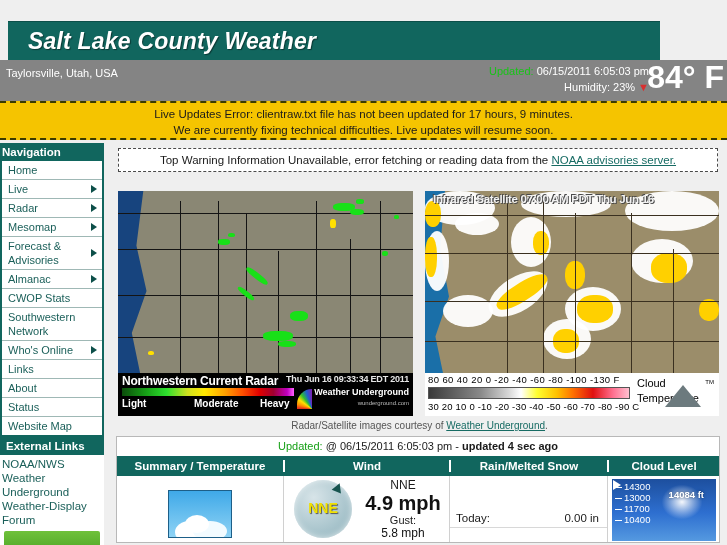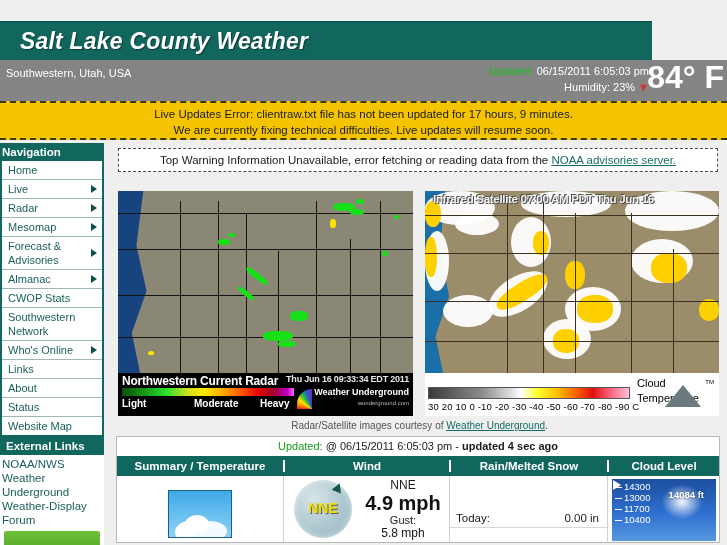--- a/index.html
+++ b/index.html
@@ -14,21 +14,21 @@
   #page {
     position: relative;
     width: 727px;
     height: 545px;
     background: #efefef;
     overflow: hidden;
   }
   
   .title-bar {
     position: absolute;
-    left: 0; top: 21px;
+    left: 8px; top: 21px;
     width: 652px; height: 39px;
     background: #11665e;
     border-top: 1px solid #0c4f49;
     box-sizing: border-box;
   }
   .site-title {
     position: absolute;
     left: 20px; top: 6px;
     color: #ffffff;
     font-size: 23px;
@@ -489,21 +489,21 @@
 </head>
 <body>
 
 <div id="page">
 
   <div class="title-bar">
     <div class="site-title">Salt Lake County Weather</div>
   </div>
 
   <div class="sub-bar">
-    <div class="location">Southwestern, Utah, USA</div>
+    <div class="location">Taylorsville, Utah, USA</div>
     <div class="updated-line">
       <span class="updated-label">Updated:</span>
       <span>06/15/2011  6:05:03 pm</span>
     </div>
     <div class="humidity-line">
       <span>Humidity:</span>
       <span>23%</span>
       <span class="hum-arrow">▼</span>
     </div>
     <div class="big-temp">84° F</div>
@@ -652,20 +652,21 @@
           <div class="sat-stateline" style="left:150px;top:22px;width:1px;height:160px;"></div>
           <div class="sat-stateline" style="left:206px;top:22px;width:1px;height:160px;"></div>
           <div class="sat-stateline" style="left:248px;top:58px;width:1px;height:124px;"></div>
           <div class="sat-stateline" style="left:0;top:24px;width:294px;height:1px;"></div>
           <div class="sat-stateline" style="left:0;top:62px;width:294px;height:1px;"></div>
           <div class="sat-stateline" style="left:0;top:110px;width:294px;height:1px;"></div>
           <div class="sat-stateline" style="left:0;top:150px;width:294px;height:1px;"></div>
         </div>
         <div class="sat-title">Infrared Satellite 07:00 AM PDT Thu Jun 16</div>
         <div class="sat-legend">
+          <span class="sl-row-top">80  60  40  20   0  -20 -40 -60 -80 -100  -130 F</span>
           <span class="sl-bar"></span>
           <span class="sl-row-bot">30 20 10  0 -10 -20 -30 -40 -50 -60 -70 -80 -90  C</span>
           <span class="sl-cloud">
             <span>Cloud</span><br>
             <span>Temperature</span>
           </span>
           <span class="sl-logo">
             <span class="sl-rainbow"></span>
             <span class="sl-mountain"></span>
             <span class="sl-tm">TM</span>

